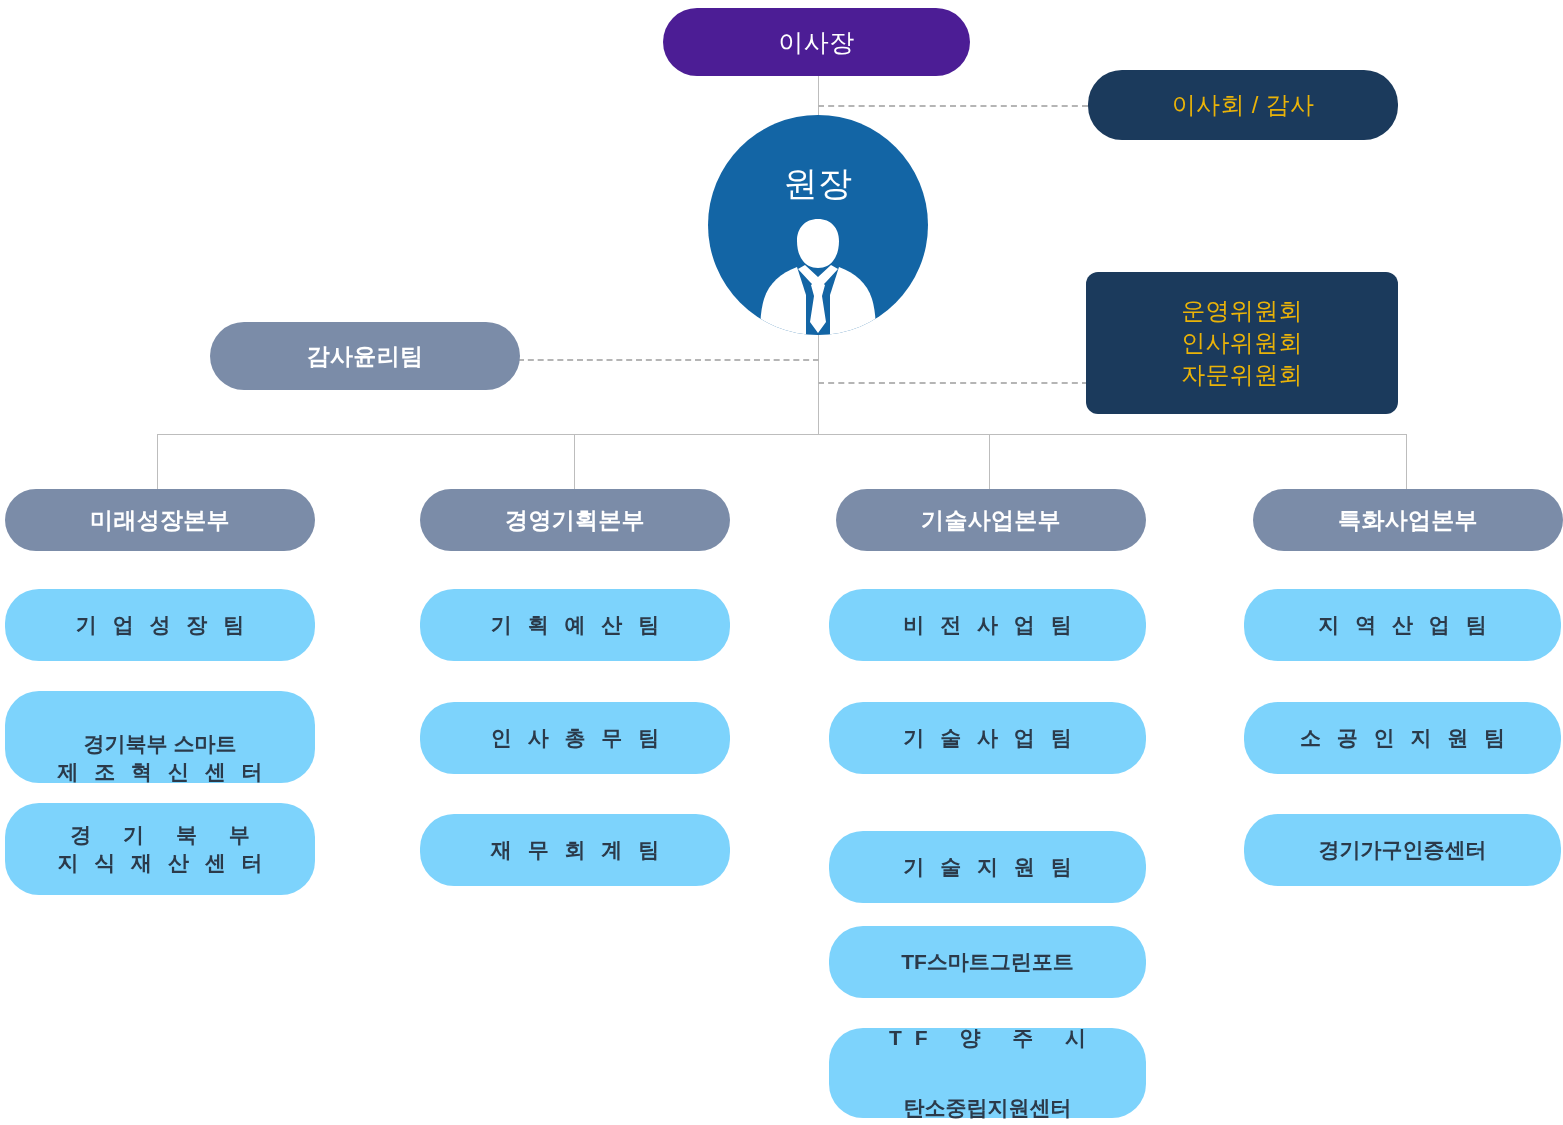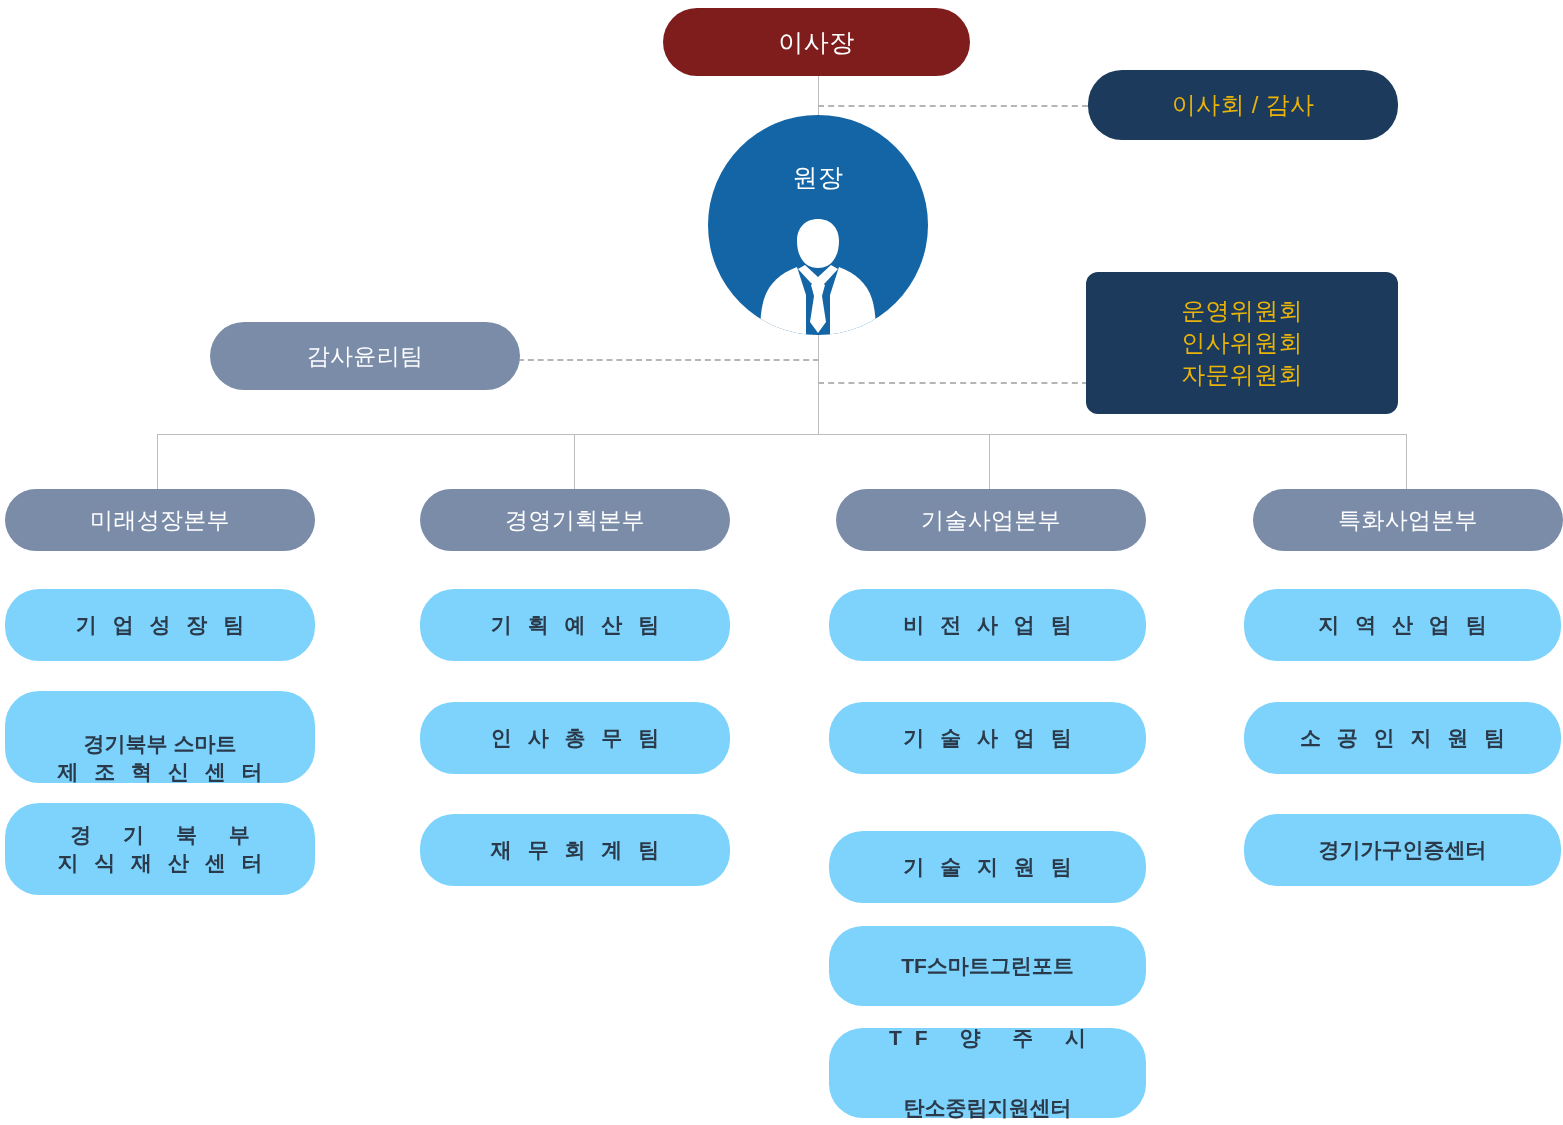--- a/index.html
+++ b/index.html
@@ -42,21 +42,21 @@
     box-sizing: border-box;
     display: flex;
     align-items: center;
     justify-content: center;
     text-align: center;
     line-height: 1.32;
   }
 
   
   .node-chairman {
-    background: #7f1d1d;
+    background: #4c1d95;
     color: #ffffff;
     border-radius: 34px;
     font-size: 25px;
     font-weight: 400;
     letter-spacing: 0.5px;
   }
 
   
   .node-dark {
     background: #1b3a5c;
@@ -74,41 +74,41 @@
     border-radius: 50%;
     color: #ffffff;
     overflow: hidden;
   }
   .president-label {
     position: absolute;
     top: 46px;
     left: 0;
     right: 0;
     text-align: center;
-    font-size: 25px;
+    font-size: 34px;
     font-weight: 500;
     letter-spacing: 0.5px;
     z-index: 2;
   }
   .president-figure {
     position: absolute;
     left: 50%;
     bottom: 0;
     transform: translateX(-50%);
     width: 150px;
     height: 120px;
   }
 
   
   .node-slate {
     background: #7b8ca8;
     color: #ffffff;
     border-radius: 34px;
     font-size: 23px;
-    font-weight: 400;
+    font-weight: 700;
     letter-spacing: 0.3px;
   }
 
   
   .node-team {
     background: #7dd3fc;
     color: #2b3a4a;
     border-radius: 34px;
     font-size: 21px;
     font-weight: 700;
@@ -212,21 +212,21 @@
   </div>
   <div class="node node-team" style="left:829px; top:589px; width:317px; height:72px;">
     <span>비 전 사 업 팀</span>
   </div>
   <div class="node node-team" style="left:829px; top:702px; width:317px; height:72px;">
     <span>기 술 사 업 팀</span>
   </div>
   <div class="node node-team" style="left:829px; top:814px; width:317px; height:72px;margin-top:17px;">
     <span>기 술 지 원 팀</span>
   </div>
-  <div class="node node-team tight" style="left:829px; top:926px; width:317px; height:80px;">
+  <div class="node node-team tight" style="left:829px; top:926px; width:317px; height:72px;">
     <span>TF스마트그린포트</span>
   </div>
   <div class="node node-team" style="left:829px; top:1028px; width:317px; height:90px; flex-direction:column;">
     <span class="spread-wide">TF 양 주 시</span>
     <span class="spread-none">탄소중립지원센터</span>
   </div>
 
   <div class="node node-slate" style="left:1253px; top:489px; width:310px; height:62px;">
     <span>특화사업본부</span>
   </div>

